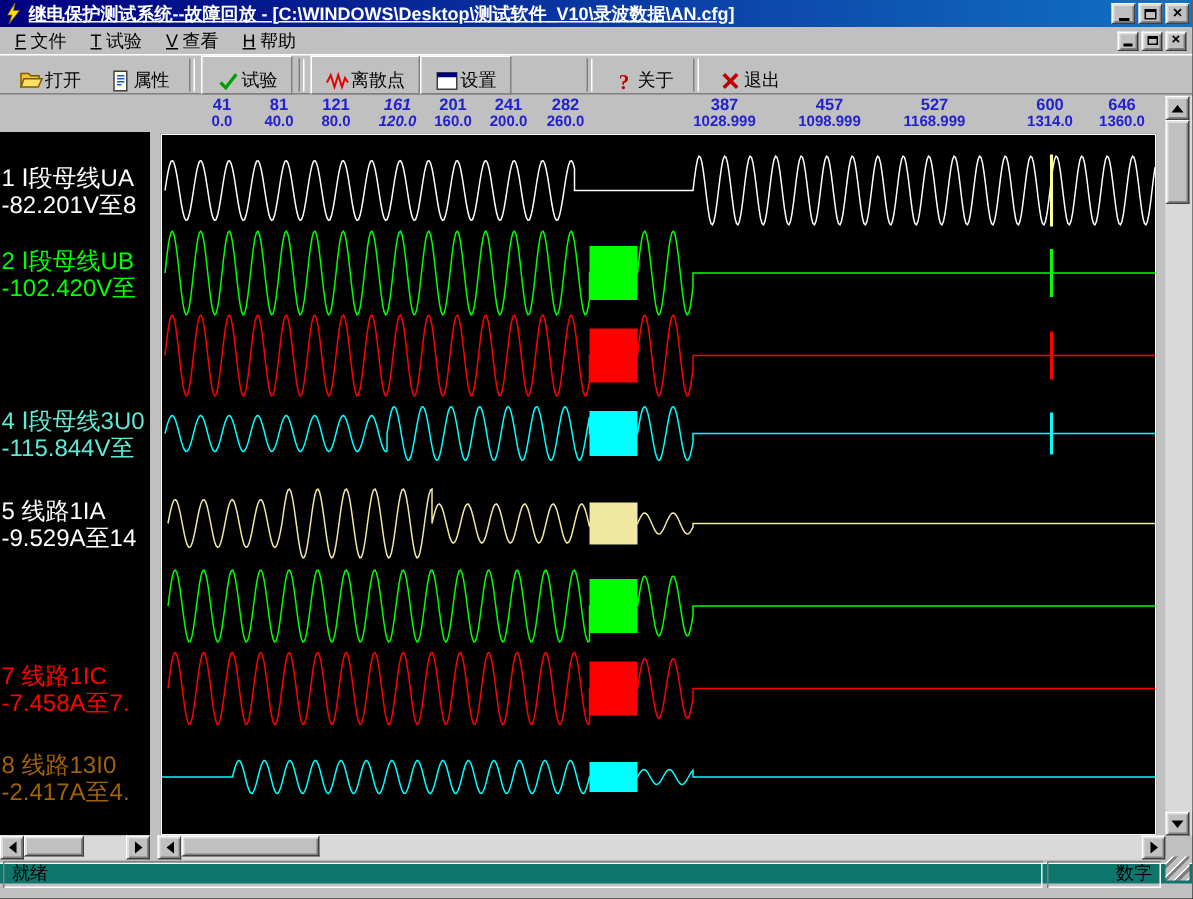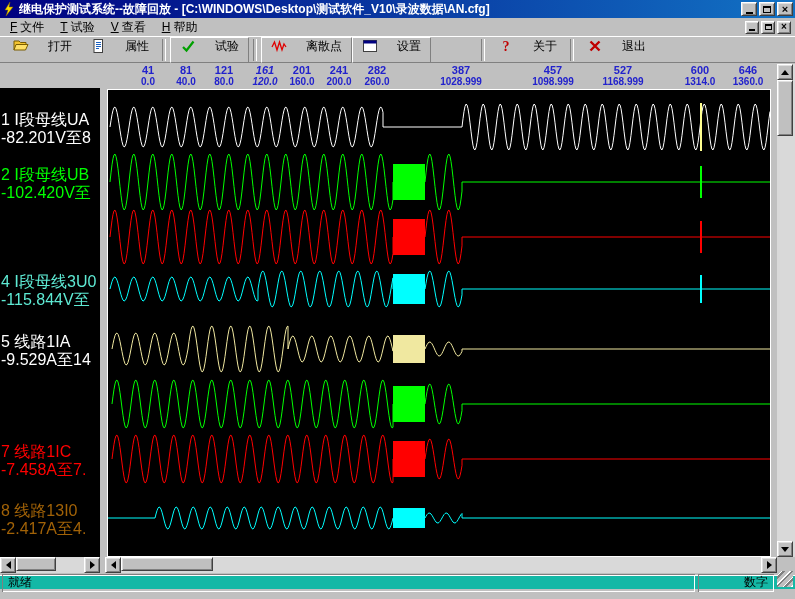--- a/index.html
+++ b/index.html
@@ -8,21 +8,21 @@
     font-family:"Liberation Sans","DejaVu Sans",sans-serif;
     overflow:hidden;-webkit-font-smoothing:none;
   }
   
   .titlebar{
     position:absolute;left:0;top:0;right:0;height:18px;
     background:linear-gradient(90deg,#000080,#1272c4);
     display:flex;align-items:center;padding:0 2px;box-sizing:border-box;
   }
   .app-icon{width:14px;height:14px;margin-right:3px;display:inline-flex;}
-  .title{color:#fff;font-size:12px;font-weight:bold;white-space:nowrap;overflow:hidden;flex:1;}
+  .title{color:#fff;font-size:12px;font-weight:bold;white-space:nowrap;overflow:hidden;flex:1;text-decoration:underline;}
   .winbtns{display:flex;gap:2px;margin-left:4px;}
   .winbtn{
     width:16px;height:14px;background:#c0c0c0;display:flex;align-items:center;justify-content:center;
     border:1px solid;border-color:#ffffff #404040 #404040 #ffffff;
     box-shadow:inset 1px 1px 0 #dfdfdf, inset -1px -1px 0 #808080;box-sizing:border-box;
   }
   .glyph-min{width:7px;height:2px;background:#000;margin-top:7px;}
   .glyph-max{width:8px;height:7px;border:1px solid #000;border-top-width:2px;box-sizing:border-box;}
   .glyph-x{font-size:11px;font-weight:bold;line-height:10px;color:#000;}
   
@@ -39,21 +39,21 @@
     box-shadow:inset 1px 1px 0 #dfdfdf, inset -1px -1px 0 #808080;box-sizing:border-box;}
   .mdibtn .glyph-min{margin-top:6px;width:6px;}
   .mdibtn .glyph-max{width:7px;height:6px;}
   .mdibtn .glyph-x{font-size:10px;}
   
   .toolbar{
     position:absolute;left:0;top:36px;right:0;height:27px;background:#c0c0c0;
     border-top:1px solid #ffffff;border-bottom:1px solid #808080;
     display:flex;align-items:center;padding:0 4px;box-sizing:border-box;font-size:12px;
   }
-  .tb-btn{height:24px;display:flex;align-items:flex-start;gap:19px;padding:0 9px;white-space:nowrap;cursor:default;}
+  .tb-btn{height:24px;display:flex;align-items:flex-end;gap:1px;padding:0 9px;white-space:nowrap;cursor:default;}
   .tb-btn.boxed{
     border:1px solid;border-color:#ffffff #808080 #808080 #ffffff;
   }
   .tb-sep{width:2px;height:22px;border-left:1px solid #808080;border-right:1px solid #ffffff;margin:0 4px;}
   .tb-spacer{width:46px;height:1px;}
   .tb-icon{width:16px;height:16px;display:inline-flex;}
   
   .ruler{position:absolute;left:0;top:64px;width:777px;height:24px;background:#c0c0c0;}
   .ruler-tick{position:absolute;top:1px;width:70px;text-align:center;color:#2222cc;font-weight:bold;line-height:11px;}
   .ruler-sample{font-size:11px;}
@@ -80,21 +80,21 @@
   .hscroll{position:absolute;top:557px;height:16px;display:flex;background:#d9d9d9;}
   .hscroll.main{left:105px;width:672px;}
   .hscroll.side{left:0;width:100px;}
   .htrack{flex:1;position:relative;background:#d9d9d9;}
   .hthumb{position:absolute;top:0;left:0;height:14px;background:#c0c0c0;
     border:1px solid;border-color:#ffffff #404040 #404040 #ffffff;
     box-shadow:inset 1px 1px 0 #dfdfdf, inset -1px -1px 0 #808080;box-sizing:border-box;}
   .hthumb.big{width:92px;}
   .hthumb.small{width:40px;}
   
-  .statusbar{position:absolute;left:0;top:575px;right:0;height:14px;background:#14b8a6;
+  .statusbar{position:absolute;left:0;top:575px;right:0;height:14px;background:#0f766e;
     border-top:1px solid #ffffff;display:flex;align-items:center;padding:2px 2px 2px 2px;box-sizing:border-box;gap:3px;font-size:12px;}
   .spanel{height:18px;display:flex;align-items:center;padding:0 6px;
     box-shadow:inset 1px 1px 0 #808080, inset -1px -1px 0 #ffffff;box-sizing:border-box;}
   .spanel.grow{flex:1;}
   .spanel.num{width:76px;justify-content:flex-end;flex:none;}
   .grip{width:16px;height:16px;flex:none;align-self:flex-end;
     background:repeating-linear-gradient(135deg,#c0c0c0 0 3px,#ffffff 3px 4px,#808080 4px 6px);}
 </style>
 </head>
 <body>
@@ -230,21 +230,21 @@
         <div class="ruler-time">160.0</div>
       </div>
       <div class="ruler-tick" style="left: 304px; color: rgb(34, 34, 204);">
         <div class="ruler-sample">241</div>
         <div class="ruler-time">200.0</div>
       </div>
       <div class="ruler-tick" style="left: 342px; color: rgb(34, 34, 204);">
         <div class="ruler-sample">282</div>
         <div class="ruler-time">260.0</div>
       </div>
-      <div class="ruler-tick" style="left: 426px; color: rgb(34, 34, 204);">
+      <div class="ruler-tick" style="left: 448px; color: rgb(34, 34, 204);">
         <div class="ruler-sample">387</div>
         <div class="ruler-time">1028.999</div>
       </div>
       <div class="ruler-tick" style="left: 518px; color: rgb(34, 34, 204);">
         <div class="ruler-sample">457</div>
         <div class="ruler-time">1098.999</div>
       </div>
       <div class="ruler-tick" style="left: 588px; color: rgb(34, 34, 204);">
         <div class="ruler-sample">527</div>
         <div class="ruler-time">1168.999</div>

